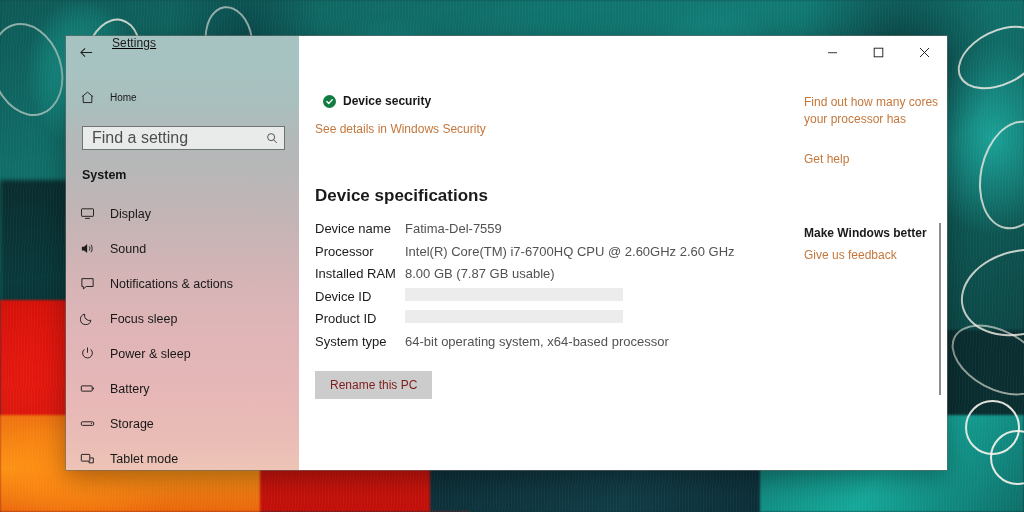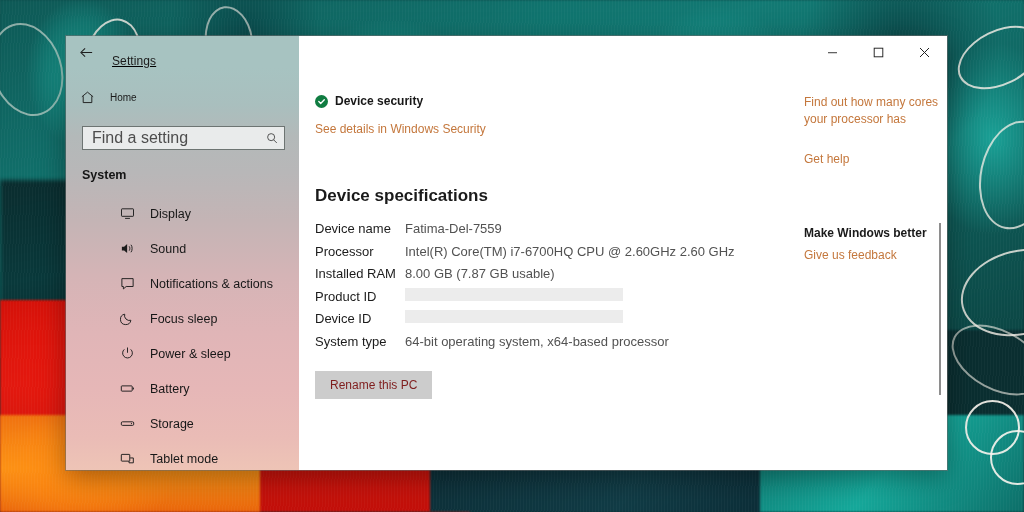--- a/index.html
+++ b/index.html
@@ -84,21 +84,21 @@
     box-shadow:0 0 0 1px rgba(110,110,110,.55), 0 8px 26px rgba(0,0,0,.35);
     display:flex; flex-direction:column; overflow:hidden;
   }
 
   
   .titlebar {
     height:32px; flex:0 0 32px; display:flex; align-items:stretch;
     position:relative; z-index:3;
   }
   .tb-left {
-    width:233px; display:flex; align-items:flex-end;
+    width:233px; display:flex; align-items:flex-start;
     background:#a7c3c1;
     text-decoration:underline;
   }
   .back-btn {
     width:40px; height:32px; display:flex; align-items:center; justify-content:center;
     color:#1d1d1d;
   }
   .back-btn svg { display:block; }
   .tb-title { font-size:12px; color:#1b1b1b; margin-left:6px; letter-spacing:.1px; }
   .tb-right { flex:1; display:flex; justify-content:flex-end; align-items:stretch; background:#fff; }
@@ -134,37 +134,37 @@
     background:#e9ebeb; border:1px solid #6d7472;
     display:flex; align-items:center; padding:0 6px 0 9px;
   }
   .searchbox .ph { flex:1; font-size:16px; color:#4d4d4d; }
   .searchbox .mag { color:#3c3c3c; display:flex; }
 
   .cat-title { font-size:12.5px; font-weight:bold; color:#151515; margin:18px 0 0 16px; }
 
   .nav { margin-top:14px; }
   .nav-item {
-    display:flex; align-items:center; height:35px; padding-left:28px;margin-left:26px;
+    display:flex; align-items:center; height:35px; padding-left:14px;
   }
   .nav-item .ico { width:26px; display:flex; align-items:center; justify-content:flex-start; color:#1c1c1c; }
   .nav-item .lbl { font-size:12.5px; color:#171717; margin-left:4px; }
 
   
   .content {
     flex:1; background:#fff; position:relative; overflow:hidden;
     padding:26px 0 0 16px;
   }
   .content-inner { display:flex; }
   .col-main { width:455px; flex:0 0 455px; }
   .col-side { margin-left:34px; width:170px; }
 
   .page-title { font-size:26px; font-weight:normal; color:#1a1a1a; line-height:1; margin-bottom:10px; letter-spacing:.2px; }
 
-  .sec-status { display:flex; align-items:center; gap:7px; margin-bottom:13px; }
+  .sec-status { display:flex; align-items:center; gap:7px; margin-bottom:13px;margin-left:8px; }
   .check-ic {
     width:13px; height:13px; border-radius:50%; background:#107c41;
     display:flex; align-items:center; justify-content:center; flex:0 0 13px;
   }
   .status-label { font-size:12px; font-weight:bold; color:#181818; }
 
   .link { font-size:12px; color:#c4773c; text-decoration:none; display:block; line-height:1.45; }
 
   .sec-head { font-size:17px; color:#1a1a1a; margin:48px 0 12px 0; font-weight:bold; }
 
@@ -383,27 +383,27 @@
               </tr>
               <tr>
                 <td class="spec-key">Processor</td>
                 <td class="spec-val">Intel(R) Core(TM) i7-6700HQ CPU @ 2.60GHz 2.60 GHz</td>
               </tr>
               <tr>
                 <td class="spec-key">Installed RAM</td>
                 <td class="spec-val">8.00 GB (7.87 GB usable)</td>
               </tr>
               <tr>
-                <td class="spec-key">Product ID</td>
+                <td class="spec-key">Device ID</td>
                 <td class="spec-val">
                     <span class="redacted"></span>
                   </td>
               </tr>
               <tr>
-                <td class="spec-key">Device ID</td>
+                <td class="spec-key">Product ID</td>
                 <td class="spec-val">
                     <span class="redacted"></span>
                   </td>
               </tr>
               <tr>
                 <td class="spec-key">System type</td>
                 <td class="spec-val">64-bit operating system, x64-based processor</td>
               </tr>
             </tbody>
           </table>

